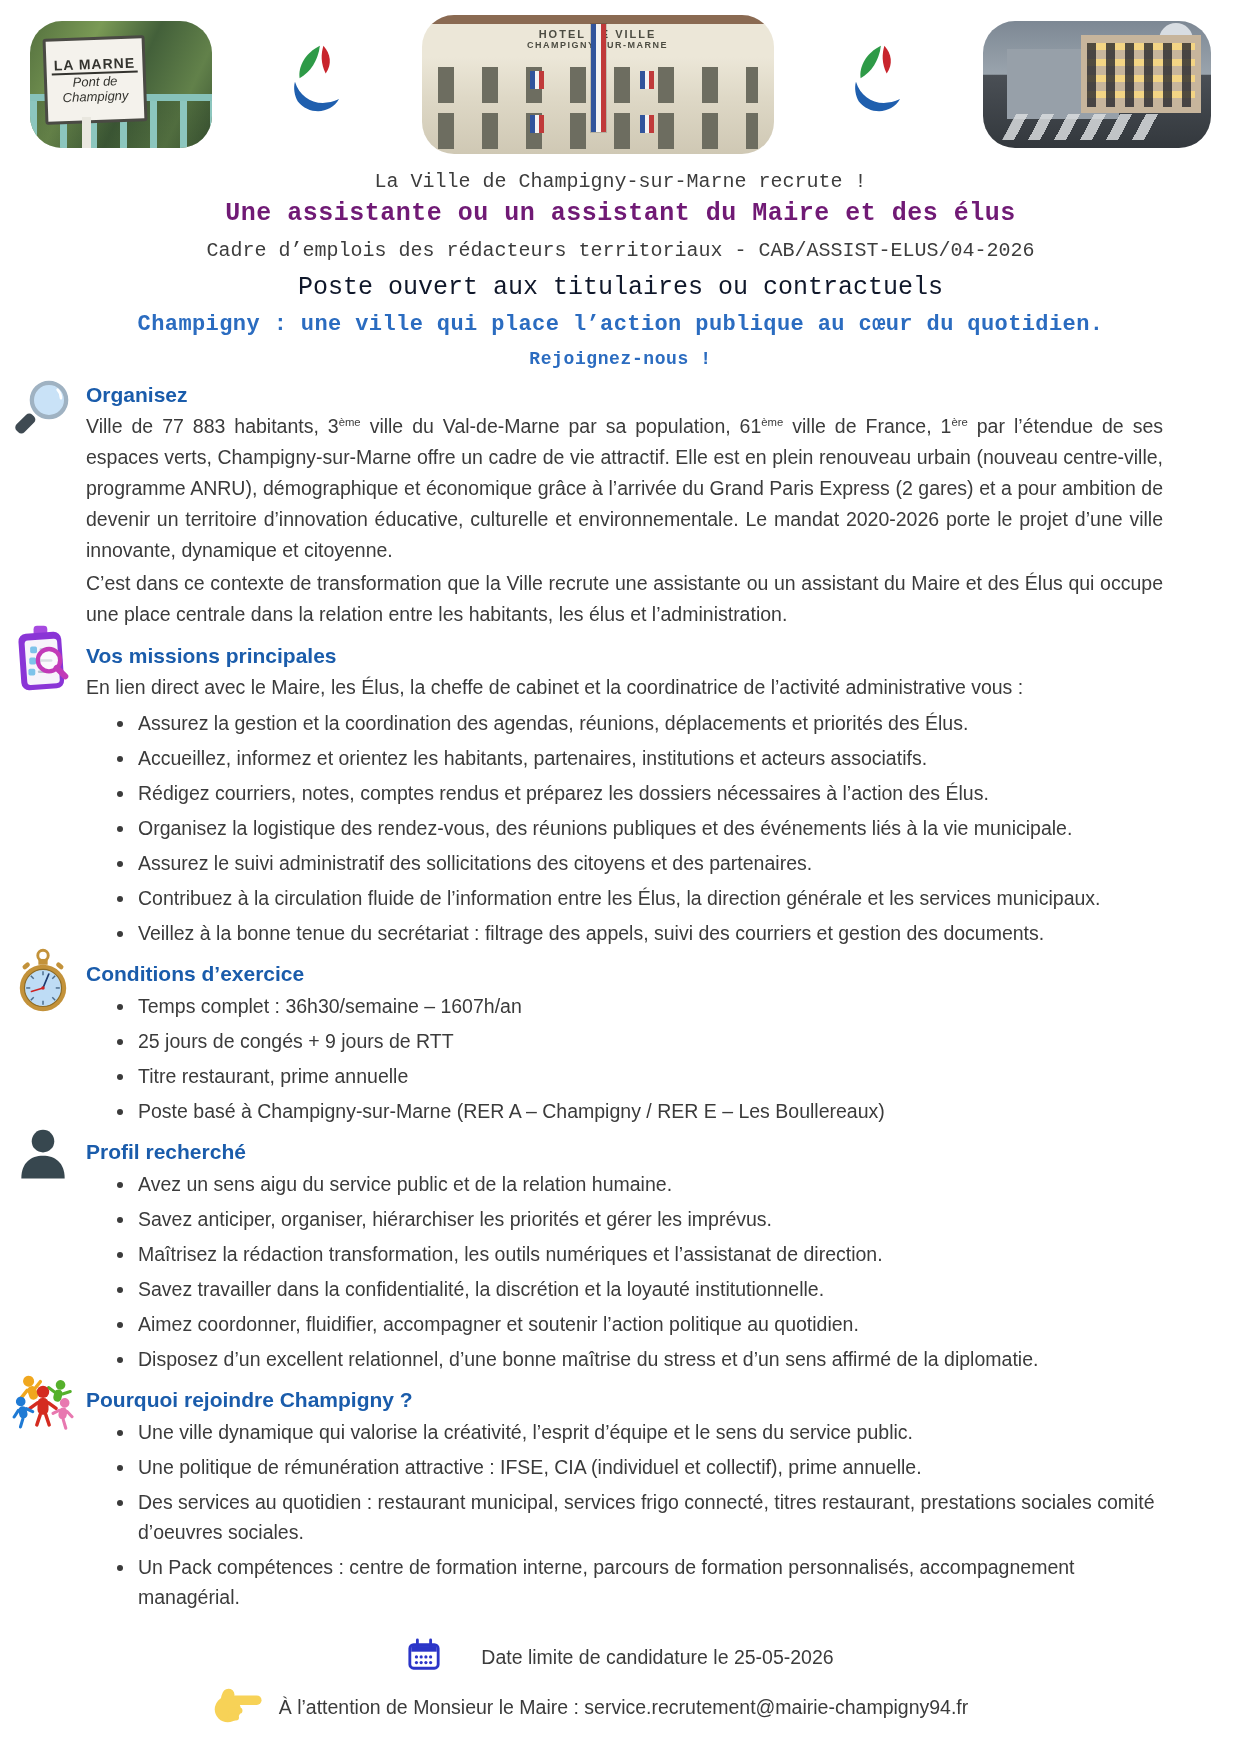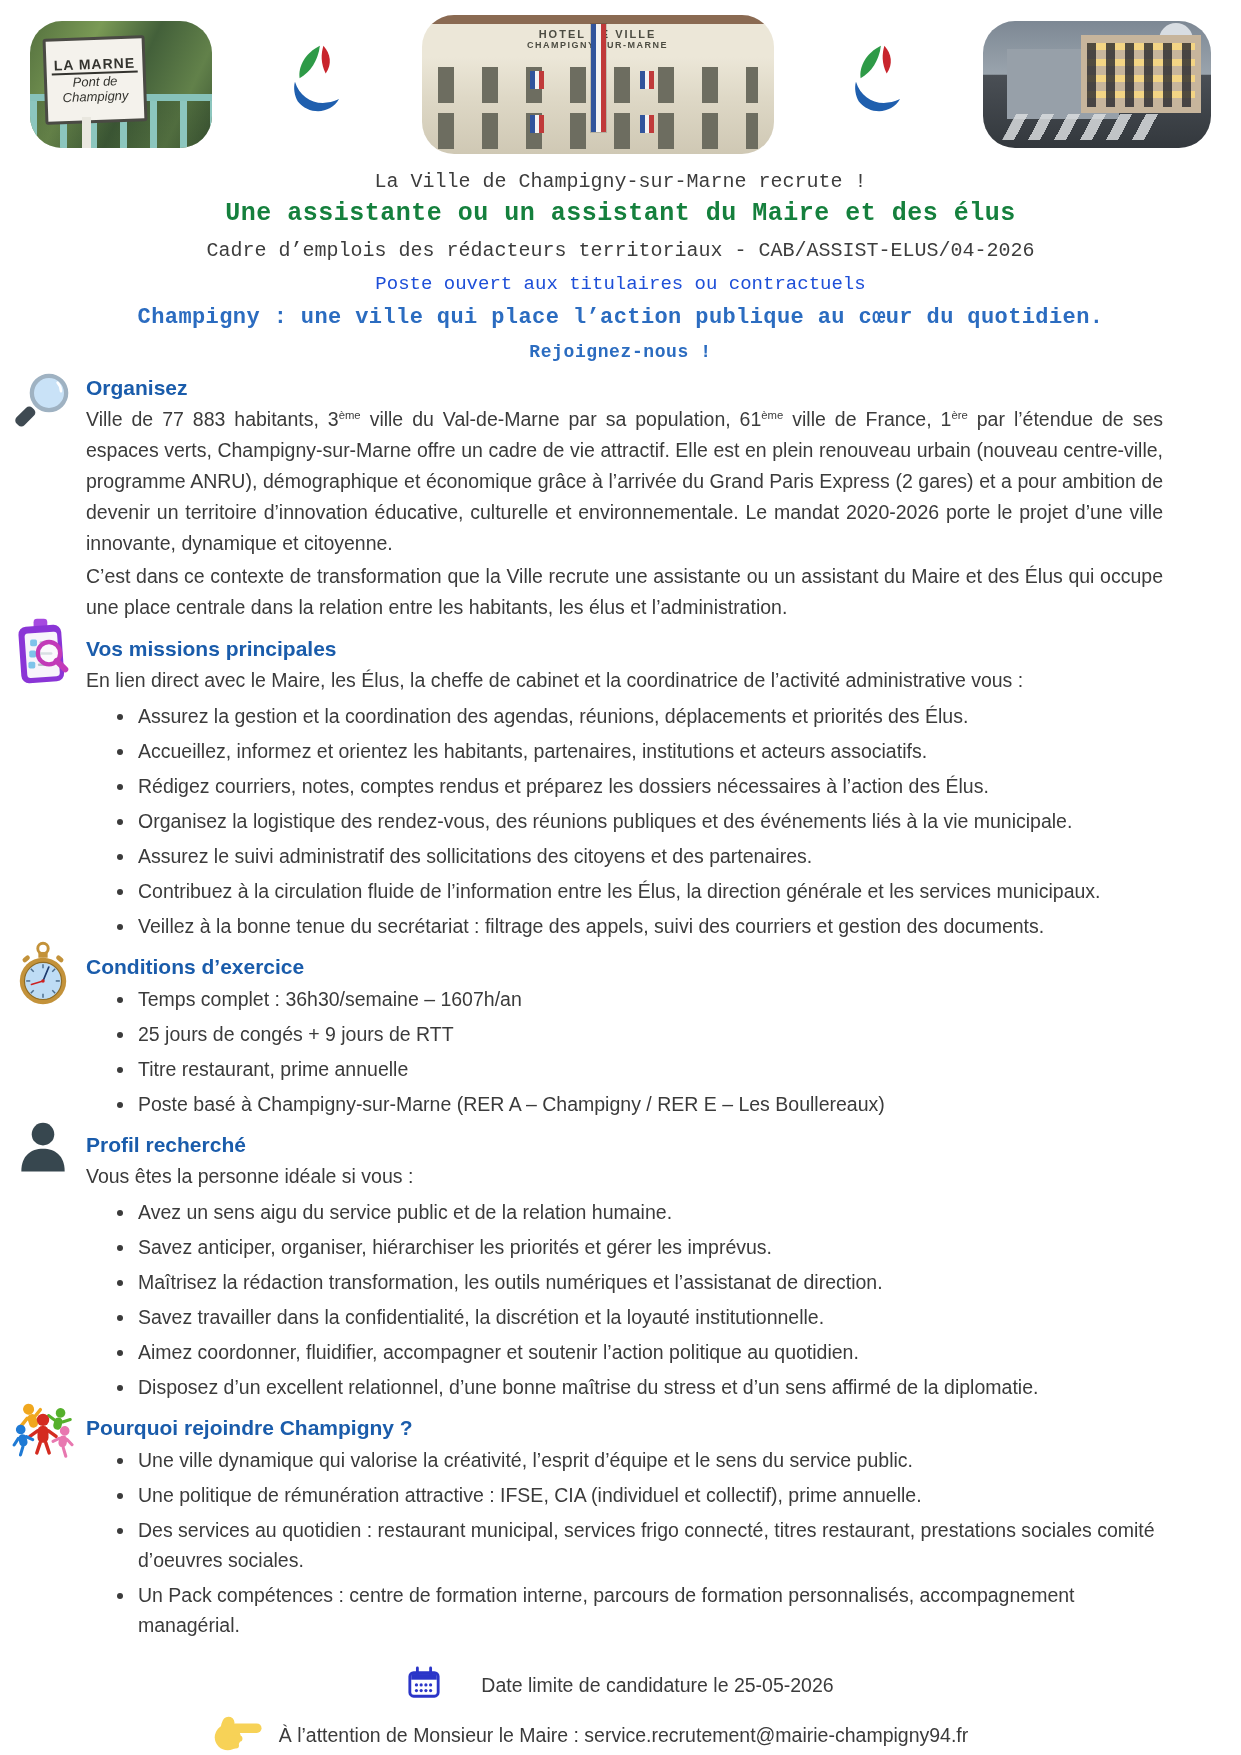--- a/index.html
+++ b/index.html
@@ -48,23 +48,23 @@
     background:
       repeating-linear-gradient(90deg,rgba(40,40,45,.8) 0 9px,transparent 9px 19px),
       repeating-linear-gradient(rgba(248,216,130,.9) 0 7px,transparent 7px 16px);}
   .photo-modern .dome{position:absolute;right:18px;top:2px;width:34px;height:20px;border-radius:17px 17px 0 0;background:#d8dde2;}
   .photo-modern .zebra{position:absolute;left:26px;bottom:8px;width:150px;height:26px;
     background:repeating-linear-gradient(90deg,#d9dcde 0 12px,transparent 12px 26px);
     transform:skewX(-28deg);opacity:.85;}
   
   .titles{text-align:center;margin-top:16px;font-family:Liberation Mono, monospace;}
   .t-recrute{font-size:20px;color:#3d3d3d;margin:4px 0 6px;}
-  .t-job{font-size:25px;font-weight:bold;color:#15803d;letter-spacing:.5px;margin:6px 0 8px;}
+  .t-job{font-size:25px;font-weight:bold;color:#701a75;letter-spacing:.5px;margin:6px 0 8px;}
   .t-cadre{font-size:20px;color:#3d3d3d;margin:11px 0;}
-  .t-poste{font-size:19px;color:#1d4ed8;margin:4px 0;}
+  .t-poste{font-size:25px;color:#0f172a;margin:4px 0;}
   .t-tagline{font-size:22px;font-weight:bold;color:#2b6cc0;letter-spacing:.4px;margin:10px 0 6px;}
   .t-join{font-size:18px;font-weight:bold;color:#2b6cc0;letter-spacing:.6px;margin:12px 0 2px;}
   
   .content{margin:6px 78px 0 86px;}
   .sec{position:relative;margin-top:14px;}
   .sec h2{font-size:21px;font-weight:bold;color:#1a5cab;margin:10px 0 4px;}
   .sec-icon{position:absolute;left:-74px;top:-12px;width:62px;height:70px;
     display:flex;align-items:center;justify-content:center;}
   .sec p{font-size:19.5px;line-height:31px;margin:2px 0;}
   .justify{text-align:justify;}
@@ -217,21 +217,20 @@
   </section>
 
   <section class="sec">
     <span class="sec-icon" style="top:-20px">
       <svg viewBox="0 0 60 62" width="52" height="54" aria-hidden="true">
         <circle cx="30" cy="15" r="13" fill="#37474f"></circle>
         <path d="M5,58 C5,40 16,32 30,32 C44,32 55,40 55,58 Z" fill="#37474f"></path>
       </svg>
     </span>
     <h2>Profil recherché</h2>
-    <p>Vous êtes la personne idéale si vous :</p>
     <ul class="bullets">
         <li>Avez un sens aigu du service public et de la relation humaine.</li>
         <li>Savez anticiper, organiser, hiérarchiser les priorités et gérer les imprévus.</li>
         <li>Maîtrisez la rédaction transformation, les outils numériques et l’assistanat de direction.</li>
         <li>Savez travailler dans la confidentialité, la discrétion et la loyauté institutionnelle.</li>
         <li>Aimez coordonner, fluidifier, accompagner et soutenir l’action politique au quotidien.</li>
         <li>Disposez d’un excellent relationnel, d’une bonne maîtrise du stress et d’un sens affirmé de la diplomatie.</li>
       </ul>
   </section>
 

